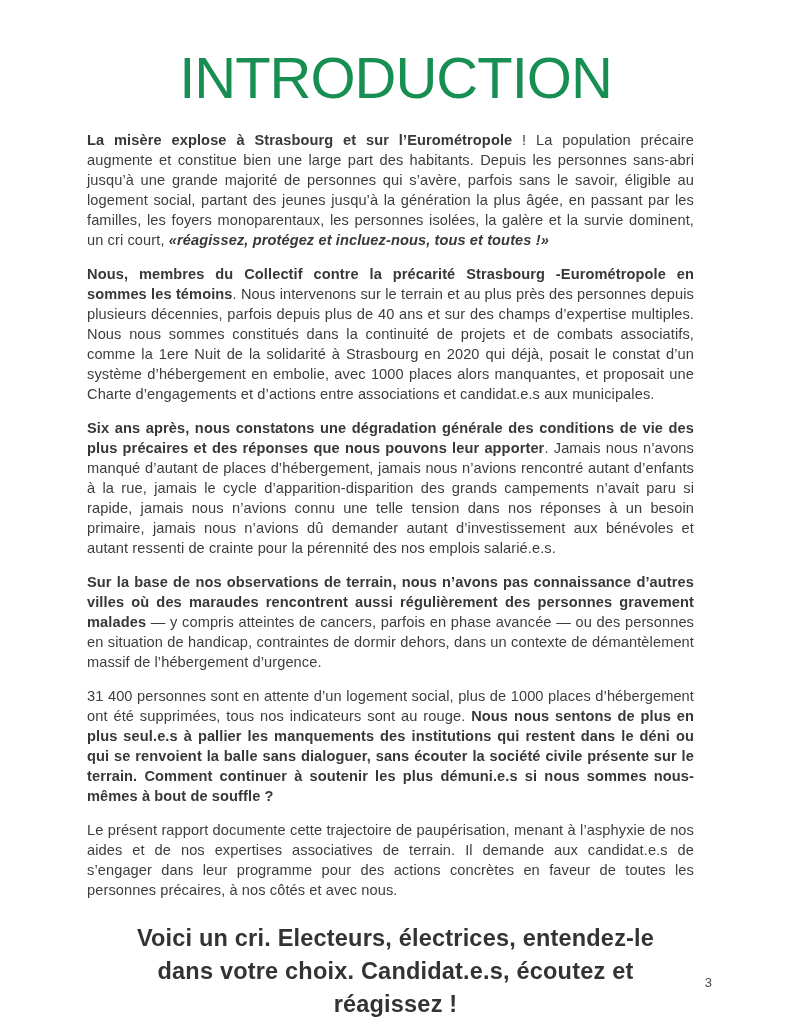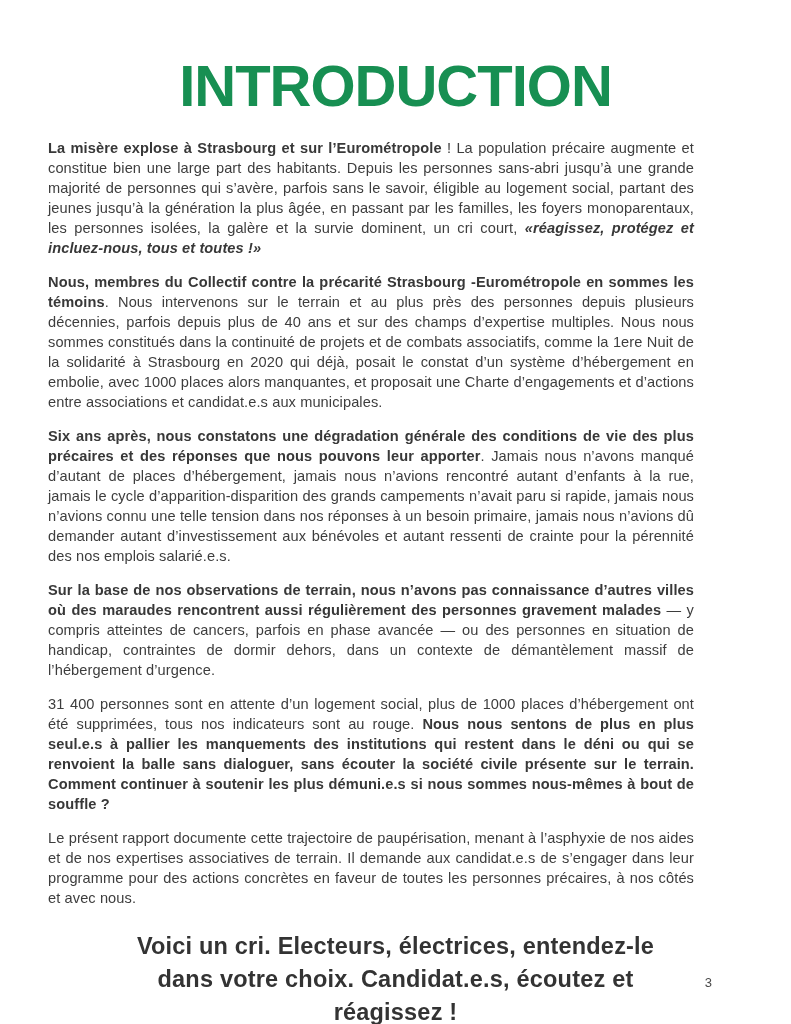--- a/index.html
+++ b/index.html
@@ -13,31 +13,31 @@
     width: 791px;
     height: 1024px;
     margin: 0 auto;
     background: #ffffff;
     font-family: "Liberation Sans", sans-serif;
     color: #3d3d3d;
     overflow: hidden;
     box-sizing: border-box;
   }
   .doc-title {
-    margin: 8px;
+    margin: 0;
     padding-top: 46px;
     text-align: center;
     color: #178f52;
     font-size: 58px;
     line-height: 1.1;
-    font-weight: 700;
+    font-weight: 400;
     letter-spacing: -1px;
   }
   .content {
-    margin: 20px 97px 0 48px;
+    margin: 20px 97px 0 87px;
     font-size: 14.6px;
     line-height: 20px;
     text-align: justify;
     letter-spacing: 0.1px;
   }
   .content p {
     margin: 0 0 14px 0;
   }
   .content b, .content strong {
     font-weight: 700;

